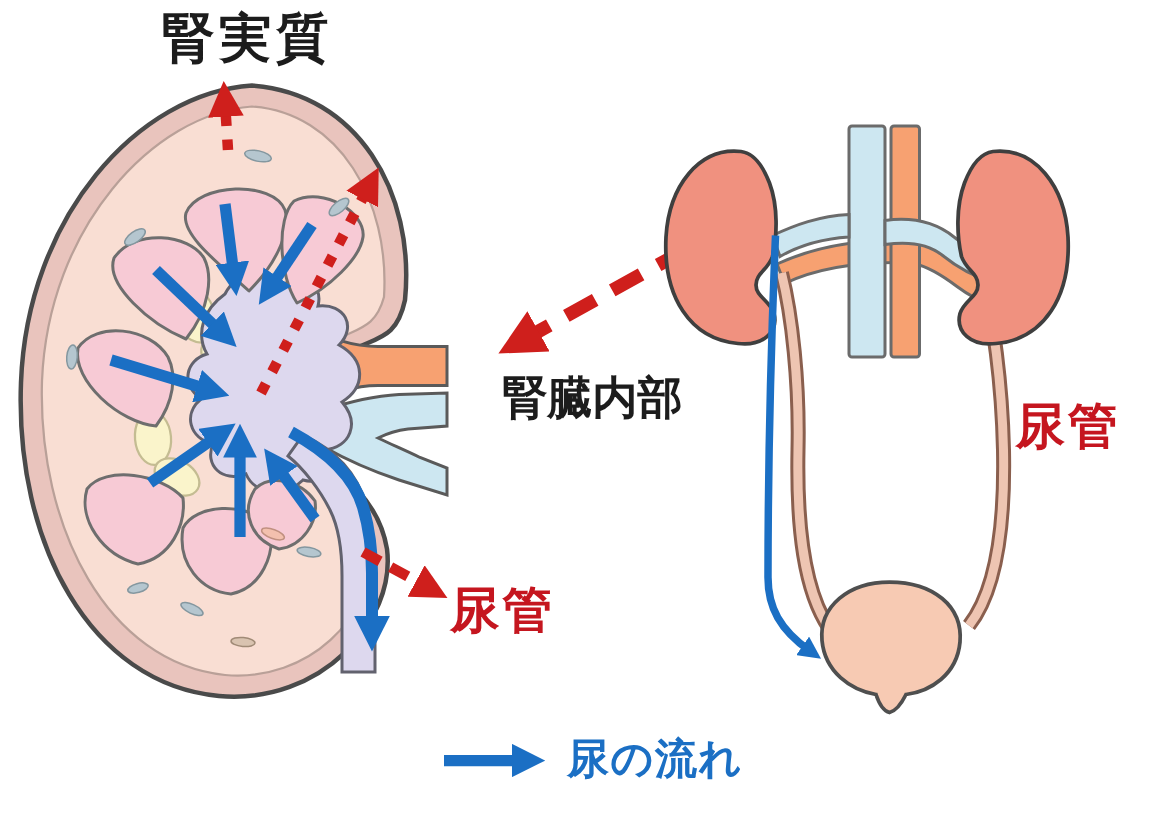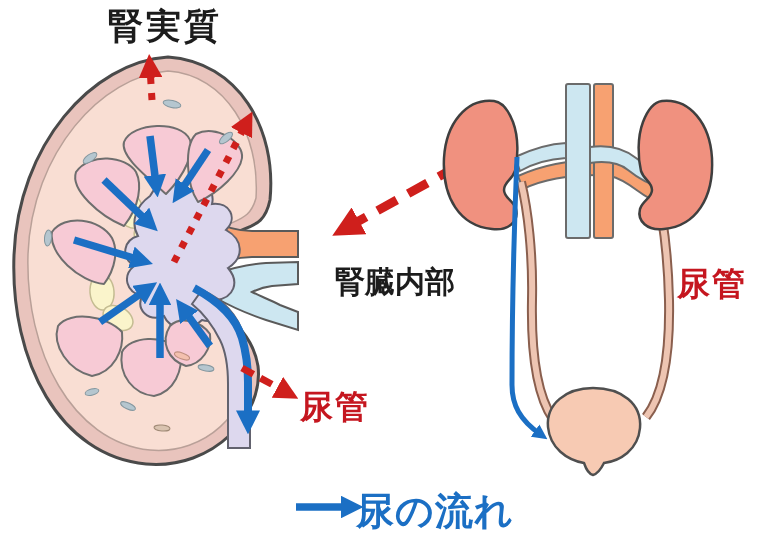--- a/index.html
+++ b/index.html
@@ -157,24 +157,24 @@
 
     <path class="flow thin" d="M 517,157 C 514,230 512,320 512,385 C 512,405 520,420 540,434" marker-end="url(#mBlue)"></path>
   </g>
 
   <line class="flow" x1="296" y1="507" x2="350" y2="507" marker-end="url(#mBlue)" stroke-width="6.5"></line>
 </svg>
 
 <div class="lbl black" style="left:108px;top:7px;font-size:35px;letter-spacing:3px;">腎実質</div>
 
 
-<div class="lbl black center" style="left:322px;top:264px;width:146px;font-size:30px;line-height:36px;">
+<div class="lbl black center" style="left:322px;top:248px;width:146px;font-size:30px;line-height:36px;">
   <span>腎臓内部</span>
 </div>
 
 <div class="lbl red" style="left:300px;top:389px;font-size:33px;letter-spacing:2px;">尿管</div>
 
 <div class="lbl red" style="left:677px;top:266px;font-size:33px;letter-spacing:2px;">尿管</div>
 
 
-<div class="lbl blue" style="left:356px;top:491px;font-size:38px;letter-spacing:1px;">尿の流れ</div>
+<div class="lbl blue" style="left:378px;top:491px;font-size:28px;letter-spacing:1px;">尿の流れ</div>
 
 </div>
 
 </body></html>

